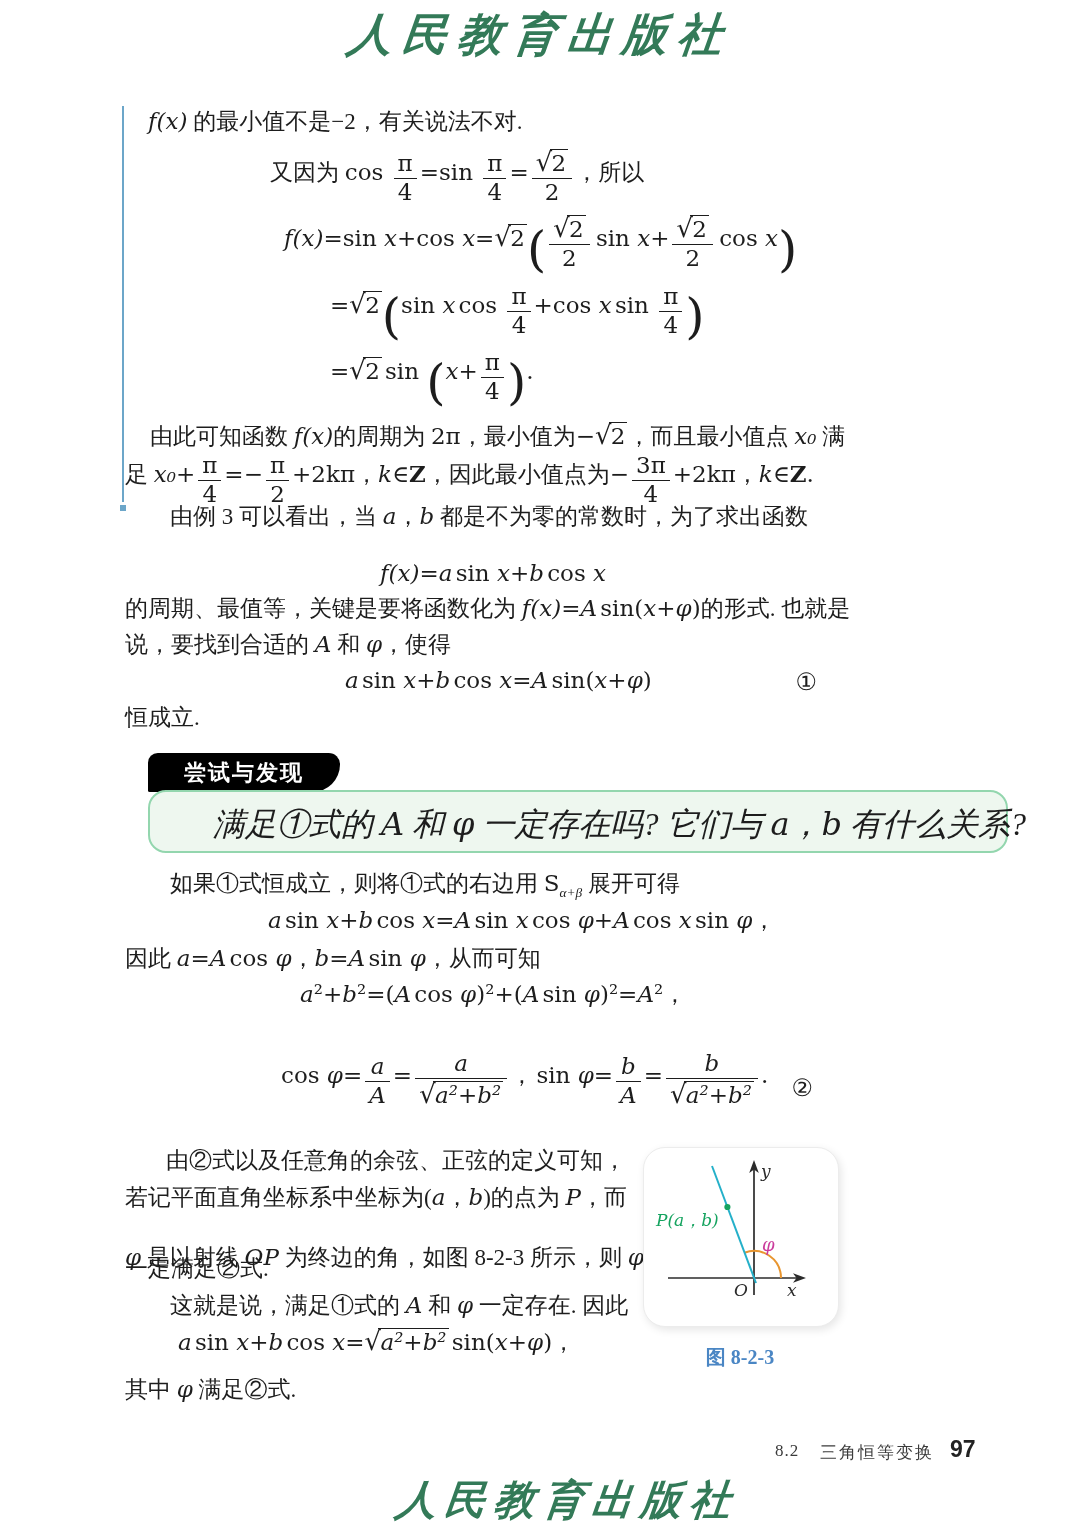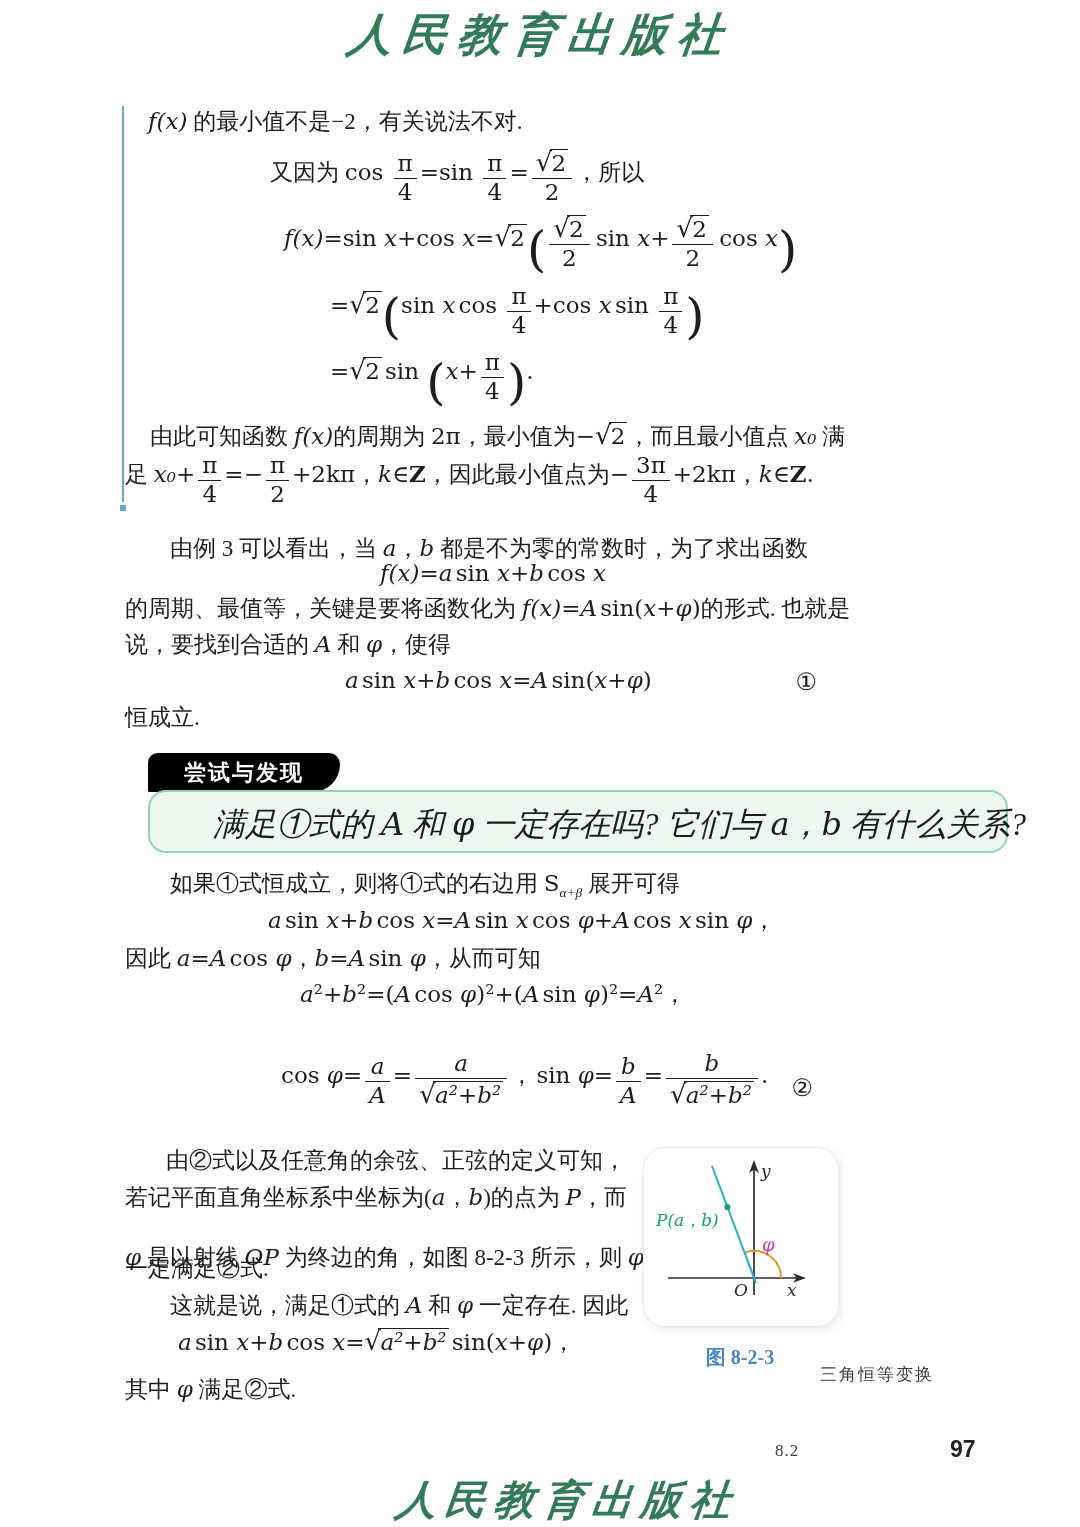--- a/index.html
+++ b/index.html
@@ -56,21 +56,21 @@
 
   
   .figcard { position:absolute; left:643px; top:1147px; width:194px; height:178px;
              background:#ffffff; border:1px solid #ececec; border-radius:22px;
              box-shadow:2px 3px 8px rgba(0,0,0,0.10); }
   .figcap { position:absolute; left:643px; top:1344px; width:194px; text-align:center;
             color:#4a86c4; font-size:20px; font-weight:bold; }
 
   
   .foot-sec   { position:absolute; left:775px; top:1441px; font-size:17px; color:#3b3b3b; letter-spacing:1px; }
-  .foot-title { position:absolute; left:820px; top:1363px; font-size:17px; color:#3b3b3b; letter-spacing:2px; }
+  .foot-title { position:absolute; left:820px; top:1441px; font-size:17px; color:#3b3b3b; letter-spacing:2px; }
   .foot-page  { position:absolute; left:950px; top:1436px; font-size:23px; color:#222222; font-weight:bold;
                 font-family:"Liberation Sans",sans-serif; }
 </style>
 </head>
 <body>
 
 <div class="page">
 
   <div class="logo logo-top">人民教育出版社</div>
 
@@ -99,21 +99,21 @@
   </div>
 
   <div class="l" style="top:418px;left:150px;">
     <span class="cn">由此可知函数 </span><span class="mi">f(x)</span><span class="cn">的周期为 </span><span class="mr">2π</span><span class="cn">，最小值为</span><span class="mr">−</span><span class="rt"><span class="rs mr">√</span><span class="rb mr">2</span></span><span class="cn">，而且最小值点 </span><span class="mi">x₀</span><span class="cn"> 满</span>
   </div>
 
   <div class="l" style="top:453px;left:125px;">
     <span class="cn">足 </span><span class="mi">x₀</span><span class="mr">+</span><span class="fr"><span class="n"><span class="mr">π</span></span><span class="d"><span class="mr">4</span></span></span><span class="mr">=−</span><span class="fr"><span class="n"><span class="mr">π</span></span><span class="d"><span class="mr">2</span></span></span><span class="mr">+</span><span class="mr">2kπ</span><span class="cn">，</span><span class="mi">k</span><span class="mr">∈</span><span class="mb">Z</span><span class="cn">，因此最小值点为</span><span class="mr">−</span><span class="fr"><span class="n"><span class="mr">3π</span></span><span class="d"><span class="mr">4</span></span></span><span class="mr">+</span><span class="mr">2kπ</span><span class="cn">，</span><span class="mi">k</span><span class="mr">∈</span><span class="mb">Z</span><span class="mr">.</span>
   </div>
 
-  <div class="l" style="top:531px;left:170px;">
+  <div class="l" style="top:499px;left:170px;">
     <span class="cn">由例 3 可以看出，当 </span><span class="mi">a</span><span class="cn">，</span><span class="mi">b</span><span class="cn"> 都是不为零的常数时，为了求出函数</span>
   </div>
 
   <div class="l" style="top:556px;left:380px;">
     <span class="mi">f(x)</span><span class="mr">=</span><span class="mi">a</span><span class="mr ml">sin </span><span class="mi">x</span><span class="mr">+</span><span class="mi">b</span><span class="mr ml">cos </span><span class="mi">x</span>
   </div>
 
   <div class="l" style="top:591px;left:125px;">
     <span class="cn">的周期、最值等，关键是要将函数化为 </span><span class="mi">f(x)</span><span class="mr">=</span><span class="mi">A</span><span class="mr ml">sin(</span><span class="mi">x</span><span class="mr">+</span><span class="mi">φ</span><span class="mr">)</span><span class="cn">的形式. 也就是</span>
   </div>

